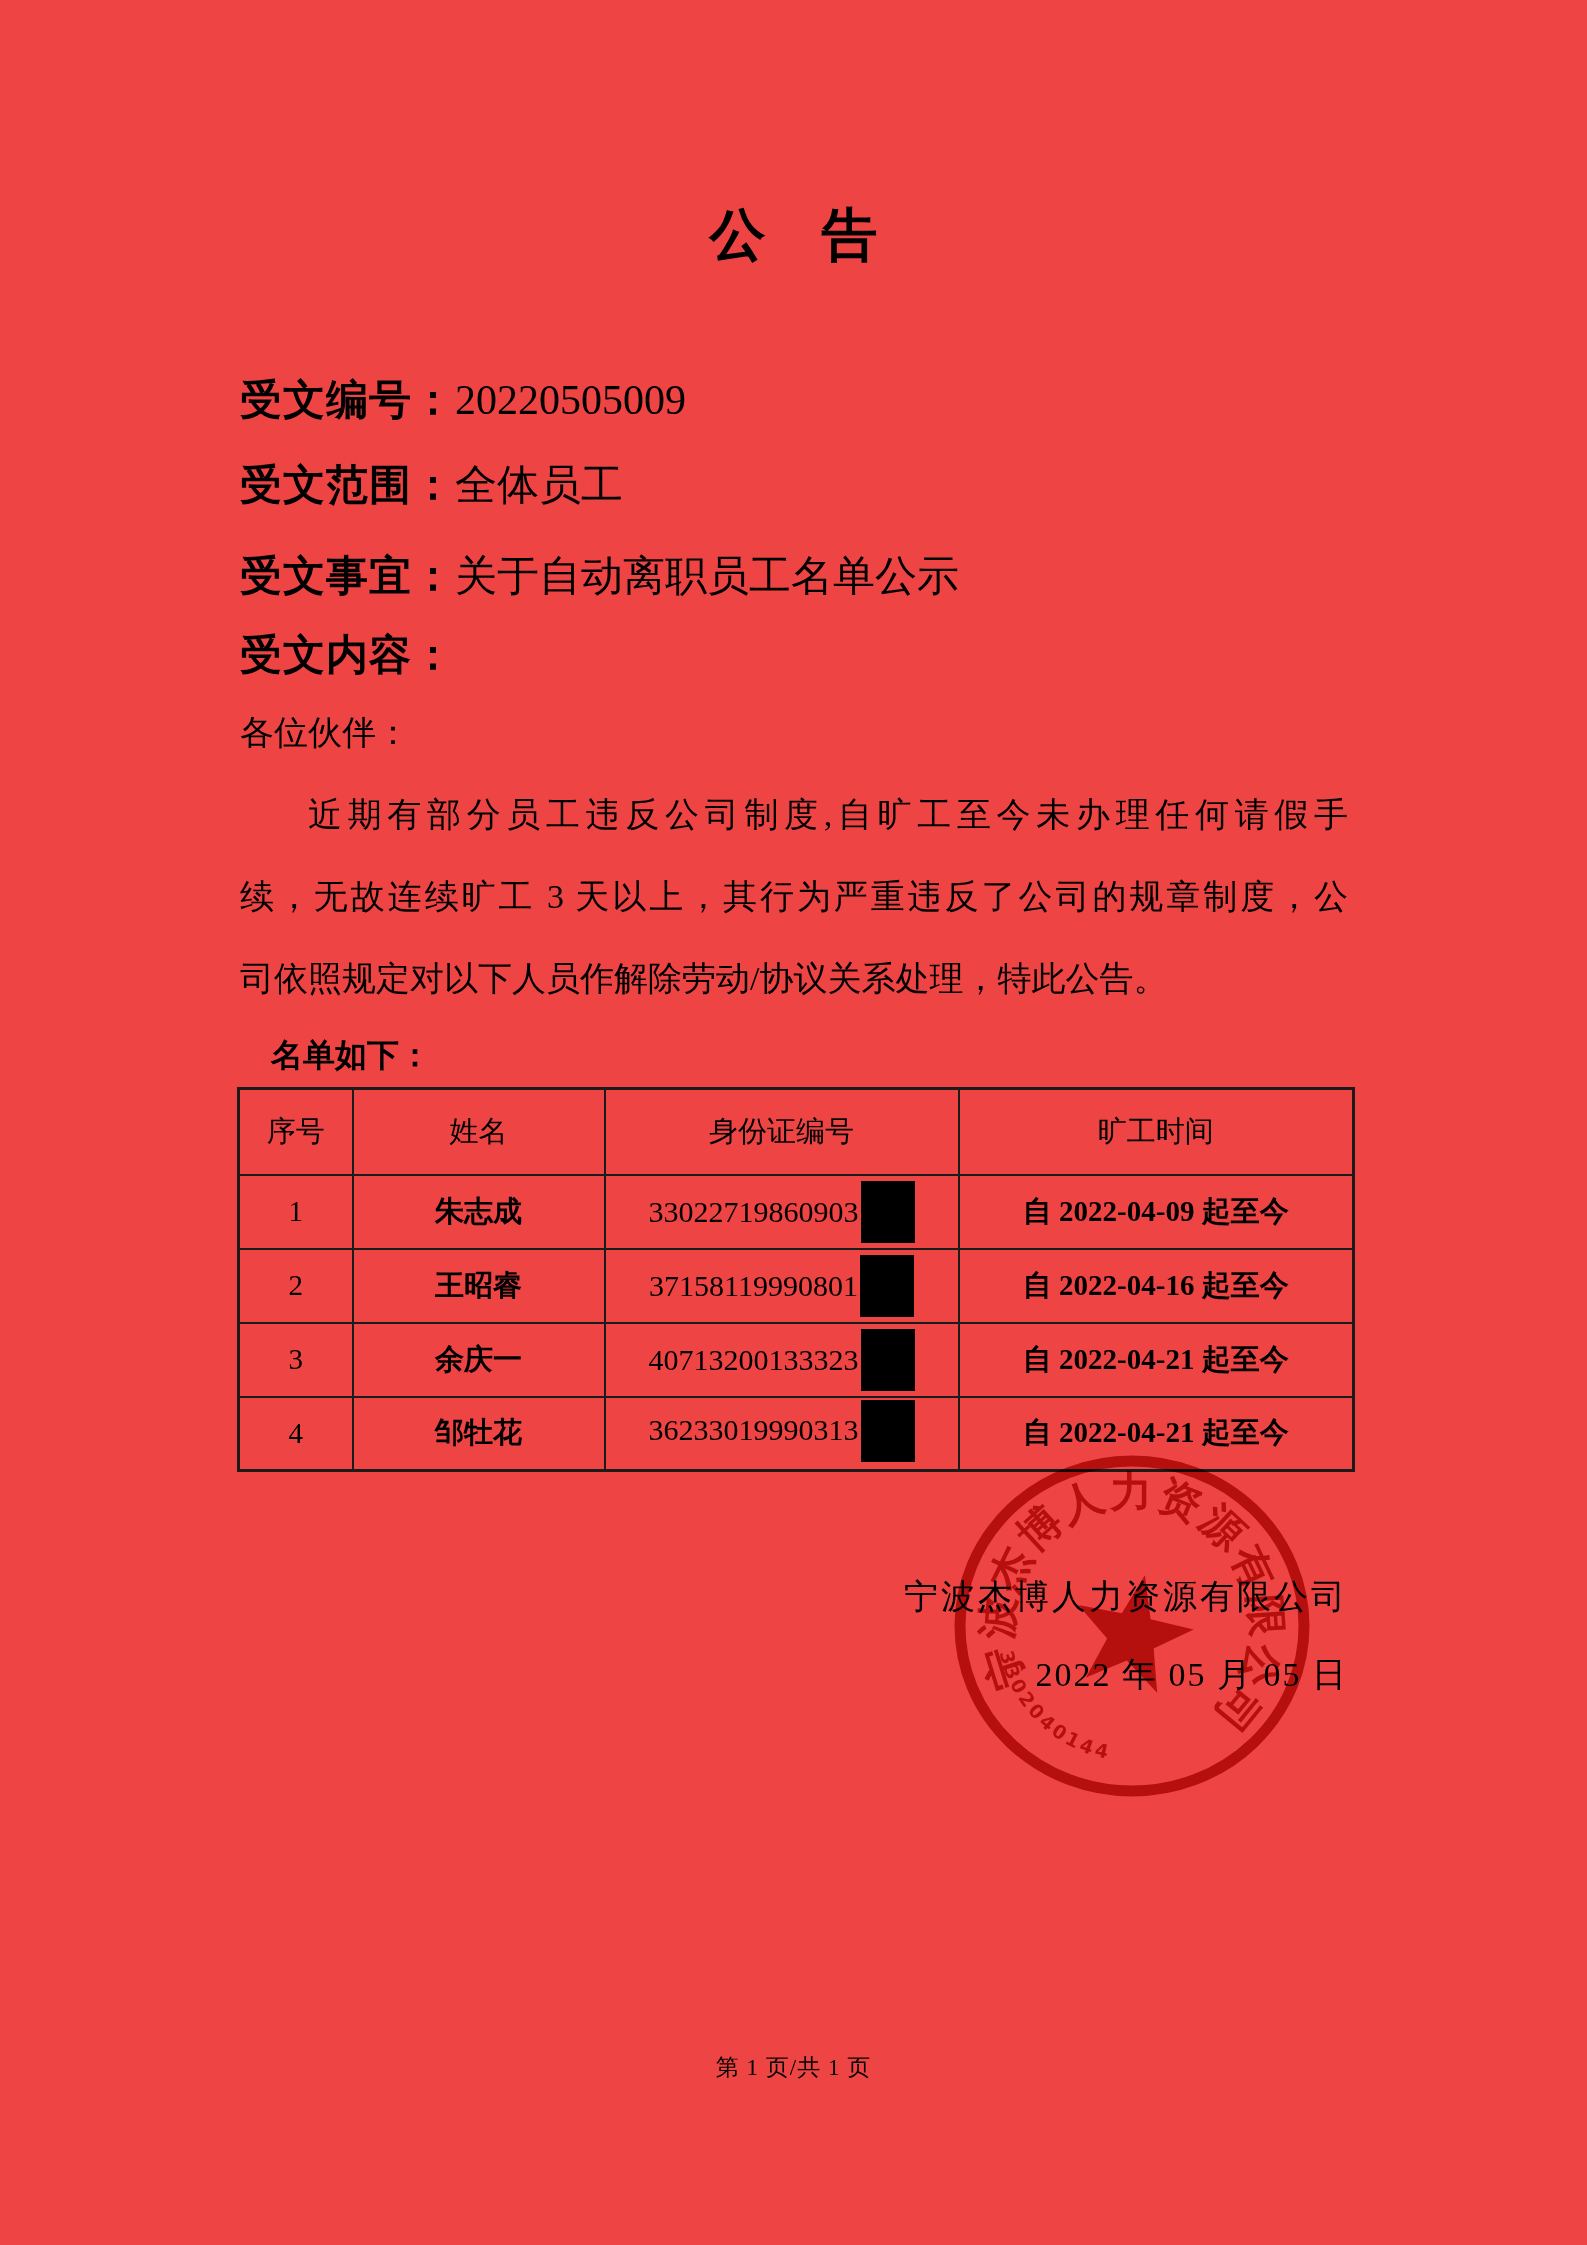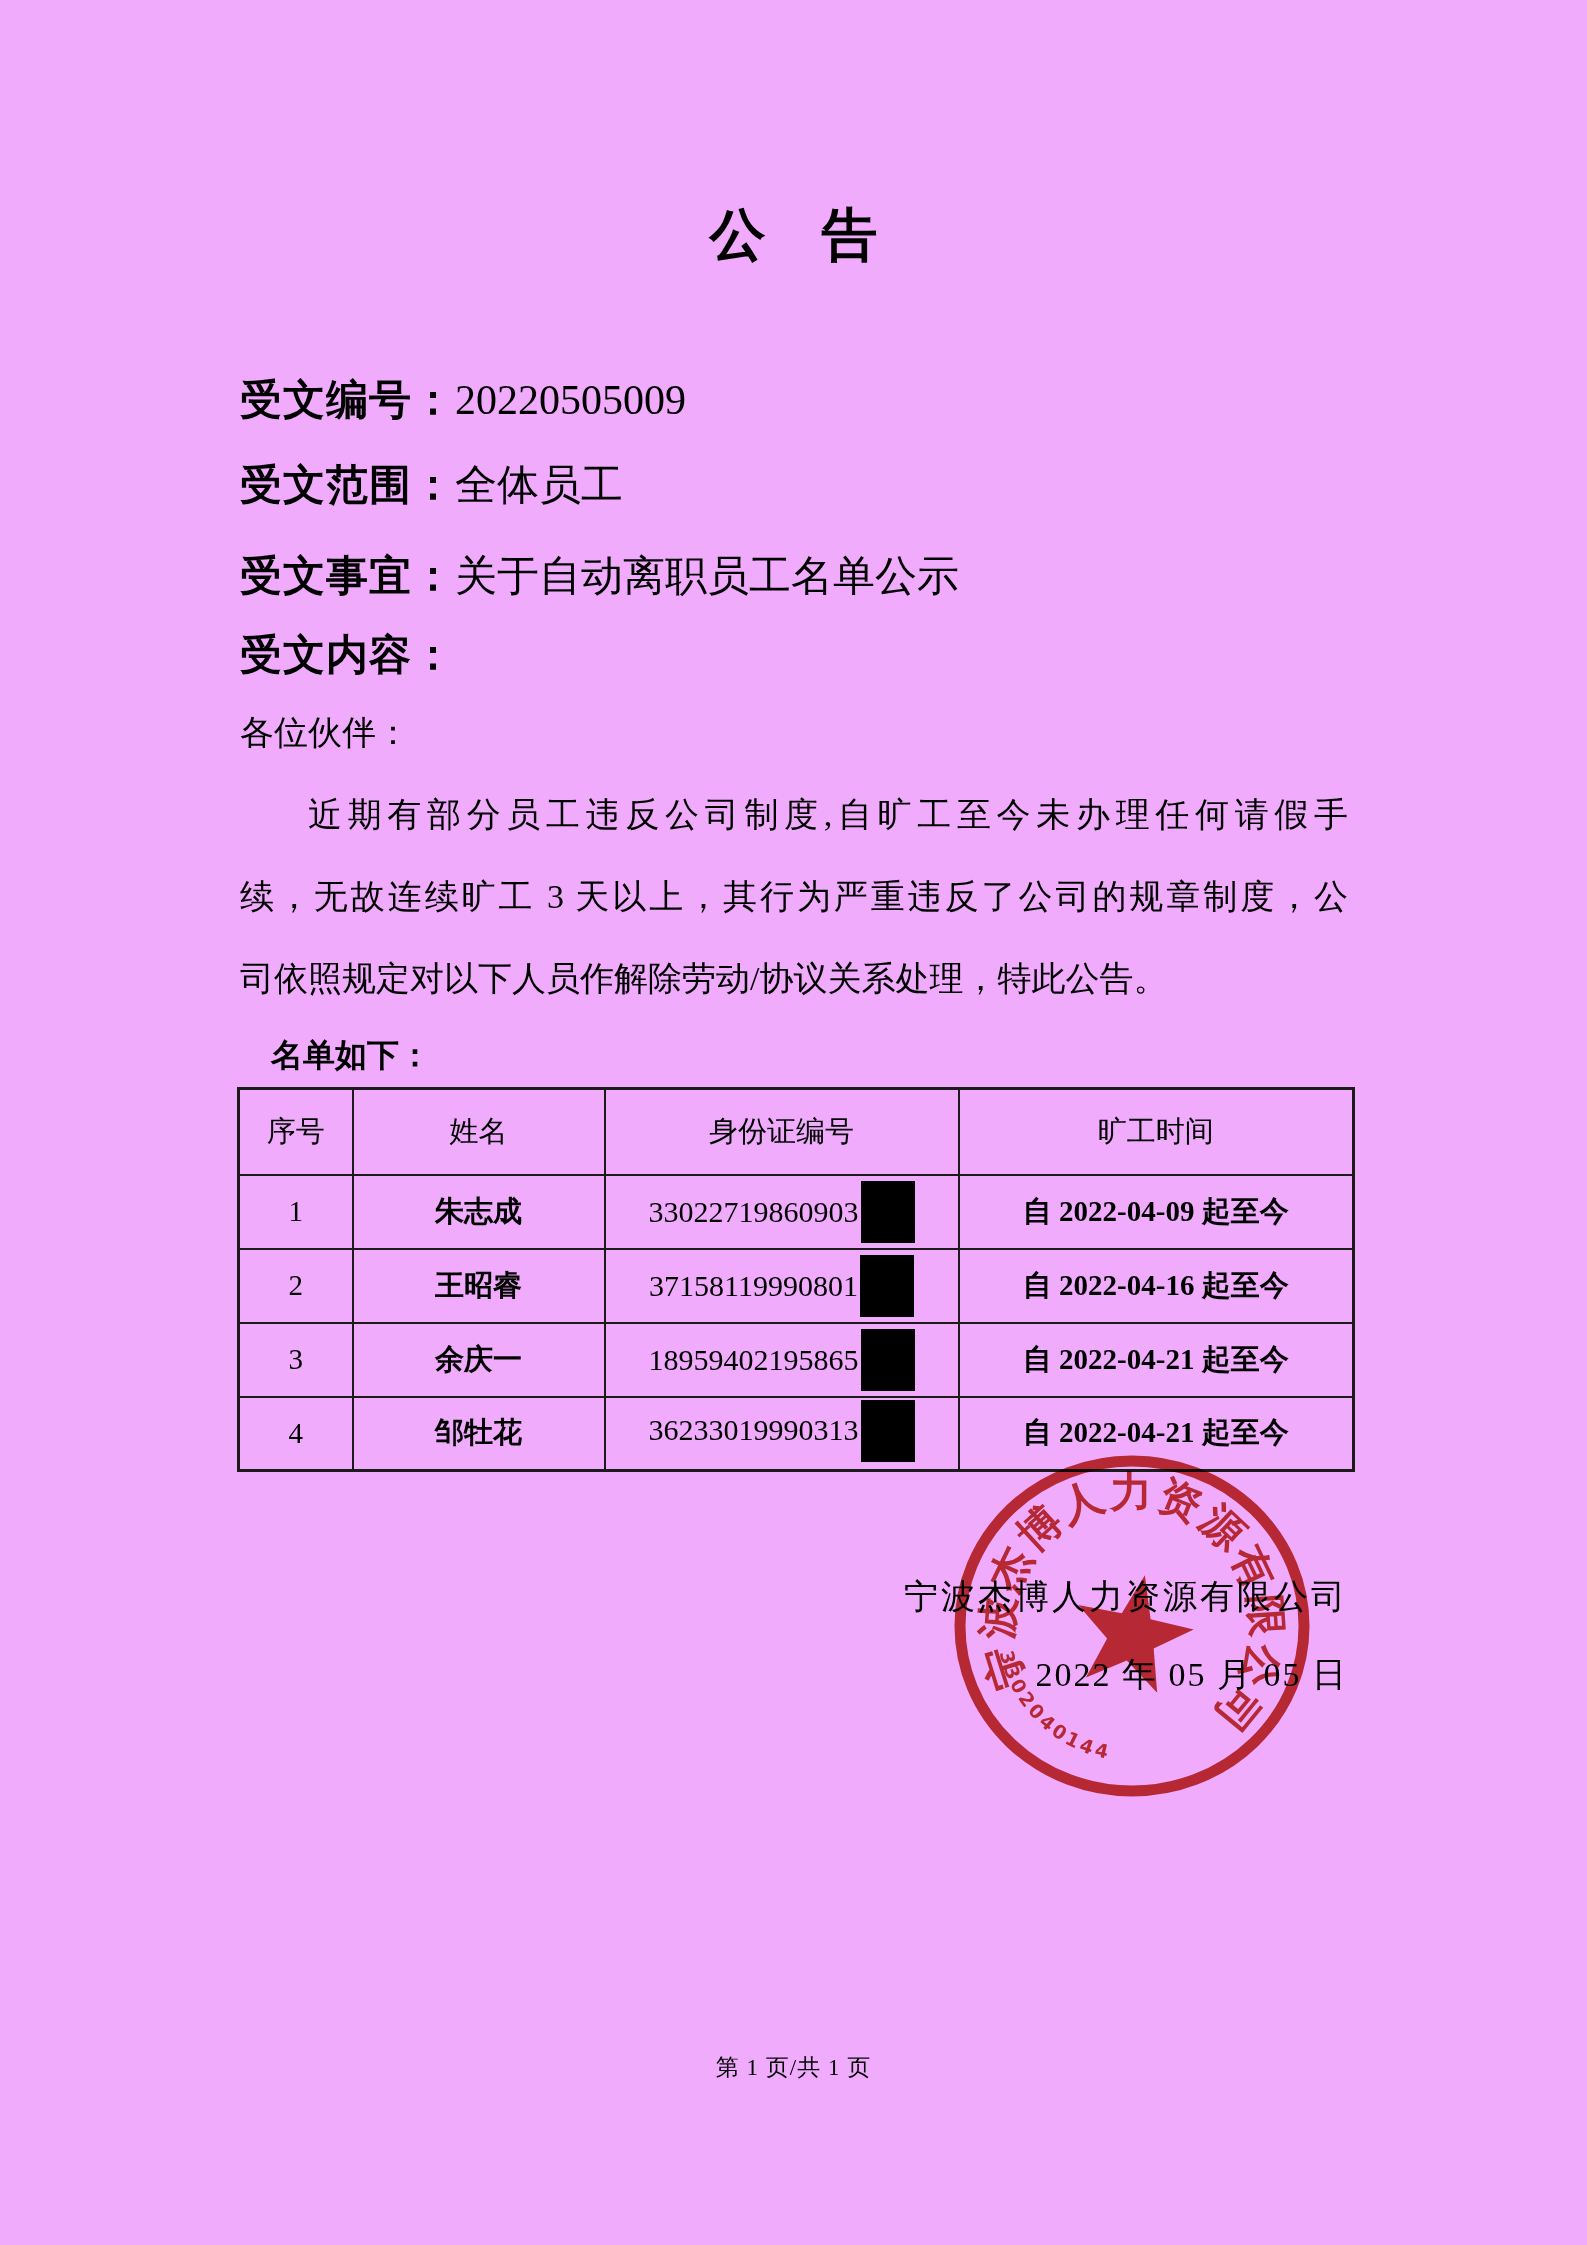--- a/index.html
+++ b/index.html
@@ -1,17 +1,17 @@
 <!DOCTYPE html>
 <html><head>
 <meta charset="utf-8">
 <style>
   html,body{margin:0;padding:0;background:#fff;}
   .page{
-    position:relative;width:1587px;height:2245px;background:#f0abfc;
+    position:relative;width:1587px;height:2245px;background:#ef4444;
     font-family:"Liberation Serif","DejaVu Serif",serif;color:#000;
     outline:1px solid #c9c9c9;overflow:hidden;
   }
   .doc-title{
     position:absolute;top:198px;left:0;width:100%;text-align:center;
     font-size:56px;font-weight:bold;
   }
   .meta-line{position:absolute;left:240px;font-size:42px;white-space:nowrap;}
   .meta-line .lbl{font-weight:bold;letter-spacing:1px;}
   .m1{top:372px}.m2{top:457px}.m3{top:548px}.m4{top:627px}
@@ -95,21 +95,21 @@
       </tr>
       <tr class="row">
         <td>2</td>
         <td class="name-cell">王昭睿</td>
         <td><span class="id-digits">37158119990801</span><span class="redact"></span></td>
         <td class="time-cell">自 2022-04-16 起至今</td>
       </tr>
       <tr class="row">
         <td>3</td>
         <td class="name-cell">余庆一</td>
-        <td><span class="id-digits">18959402195865</span><span class="redact"></span></td>
+        <td><span class="id-digits">40713200133323</span><span class="redact"></span></td>
         <td class="time-cell">自 2022-04-21 起至今</td>
       </tr>
       <tr class="row">
         <td>4</td>
         <td class="name-cell">邹牡花</td>
         <td class="vtop"><span class="id-digits">36233019990313</span><span class="redact"></span></td>
         <td class="time-cell">自 2022-04-21 起至今</td>
       </tr>
     </tbody>
   </table>

